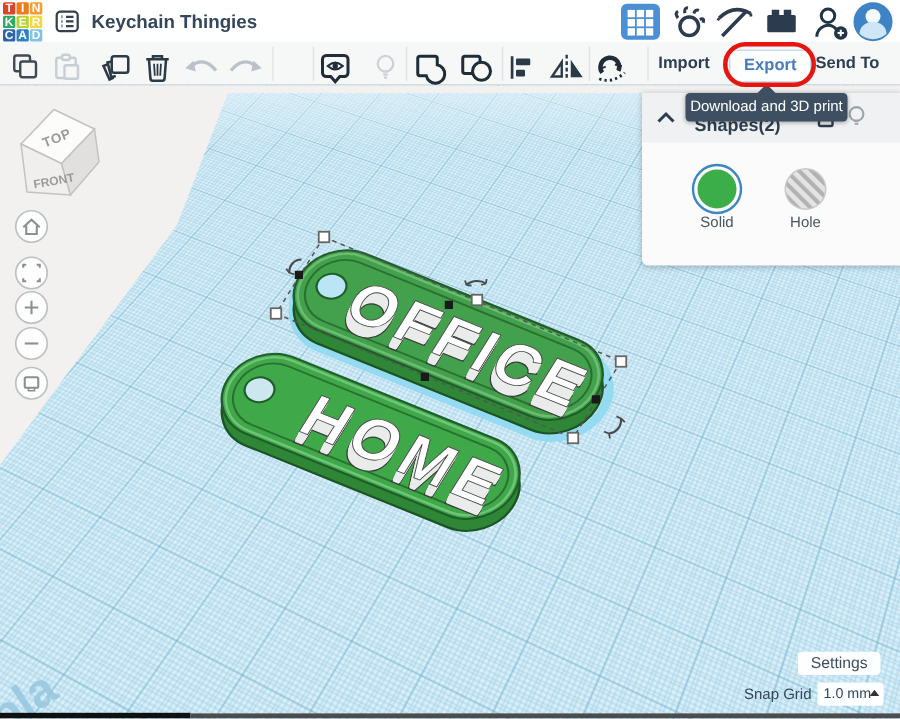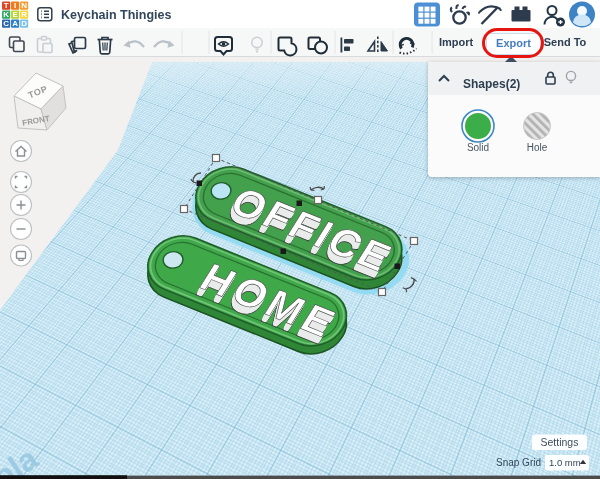--- a/index.html
+++ b/index.html
@@ -422,17 +422,19 @@
     <defs>
       <pattern id="stripes2" width="6" height="6" patternUnits="userSpaceOnUse" patternTransform="rotate(-45)">
         <rect width="6" height="6" fill="#e4e4e4"></rect>
         <rect width="2.8" height="6" fill="#b2b2b2"></rect>
       </pattern>
     </defs>
     <text x="50" y="89" font-size="10" fill="#4a5560" text-anchor="middle">Solid</text>
     <text x="109" y="89" font-size="10" fill="#4a5560" text-anchor="middle">Hole</text>
   </svg>
 
+  <div class="abs" style="left:457px;top:62px;width:108px;height:19px;background:#3e4f61;border-radius:3px;
+     color:#fff;font-size:10px;line-height:19px;text-align:center;white-space:nowrap;box-shadow:0 1px 3px rgba(0,0,0,.3);">Download and 3D print</div>
   <div class="abs" style="left:505px;top:56px;width:0;height:0;border-left:6px solid transparent;
      border-right:6px solid transparent;border-bottom:6px solid #3e4f61;"></div>
 
   <div class="abs" style="left:482px;top:27.5px;width:62px;height:30px;box-sizing:border-box;border:3.8px solid #e61510;border-radius:15px;"></div>
 </div>
 
 </body></html>

